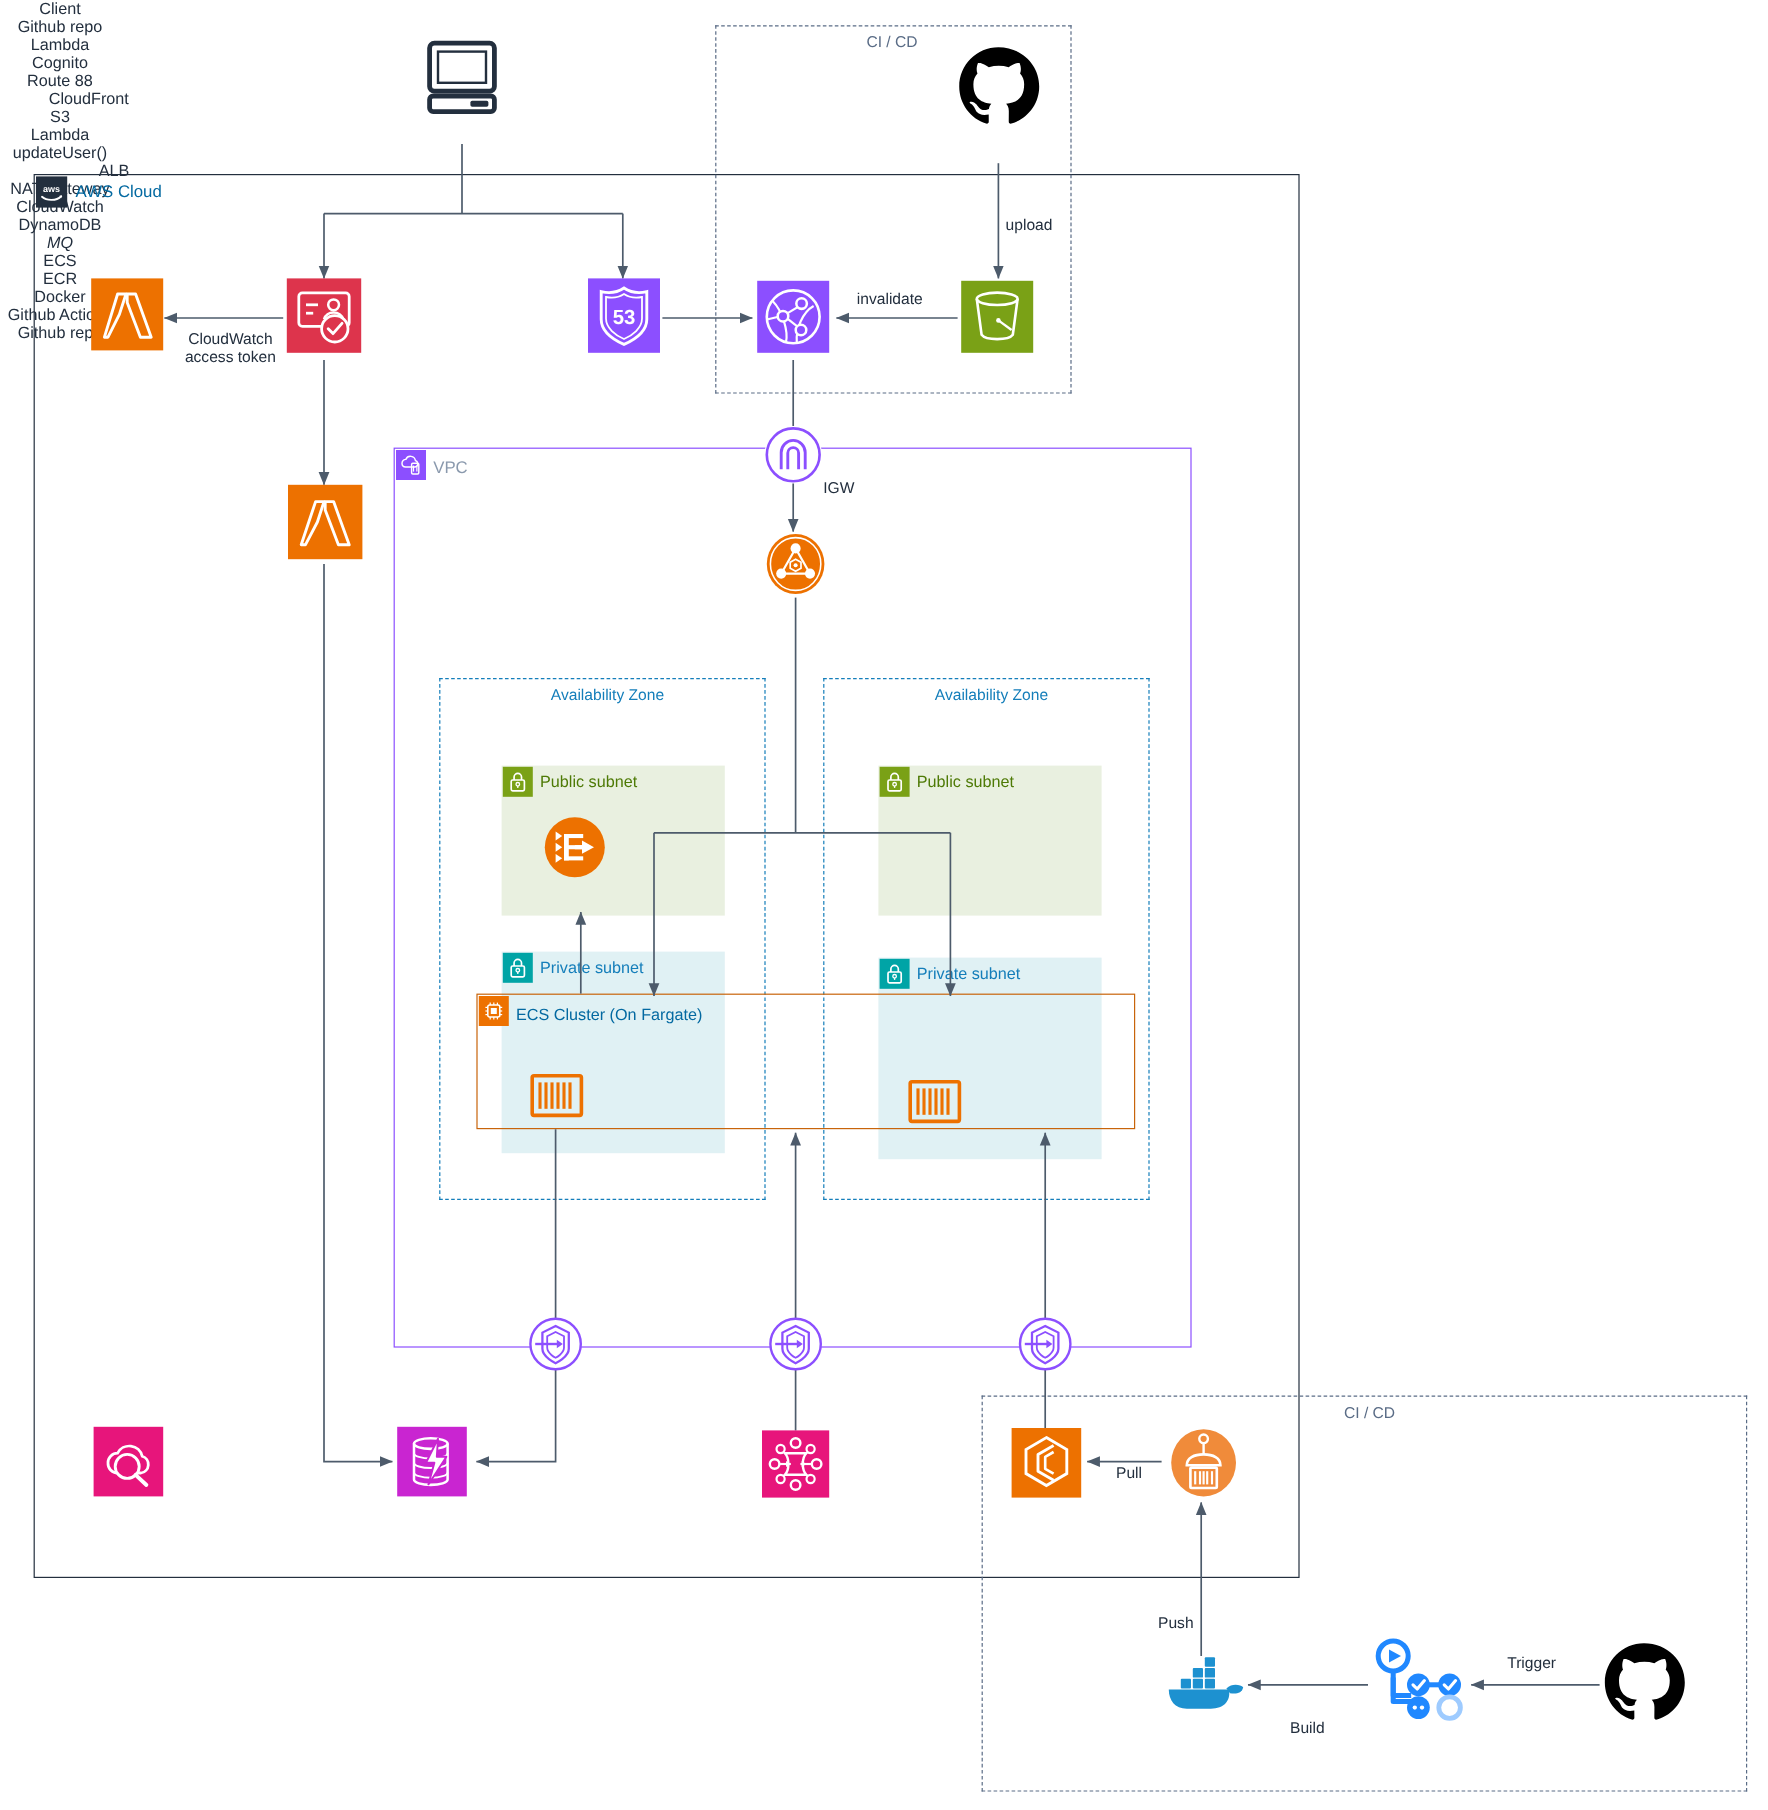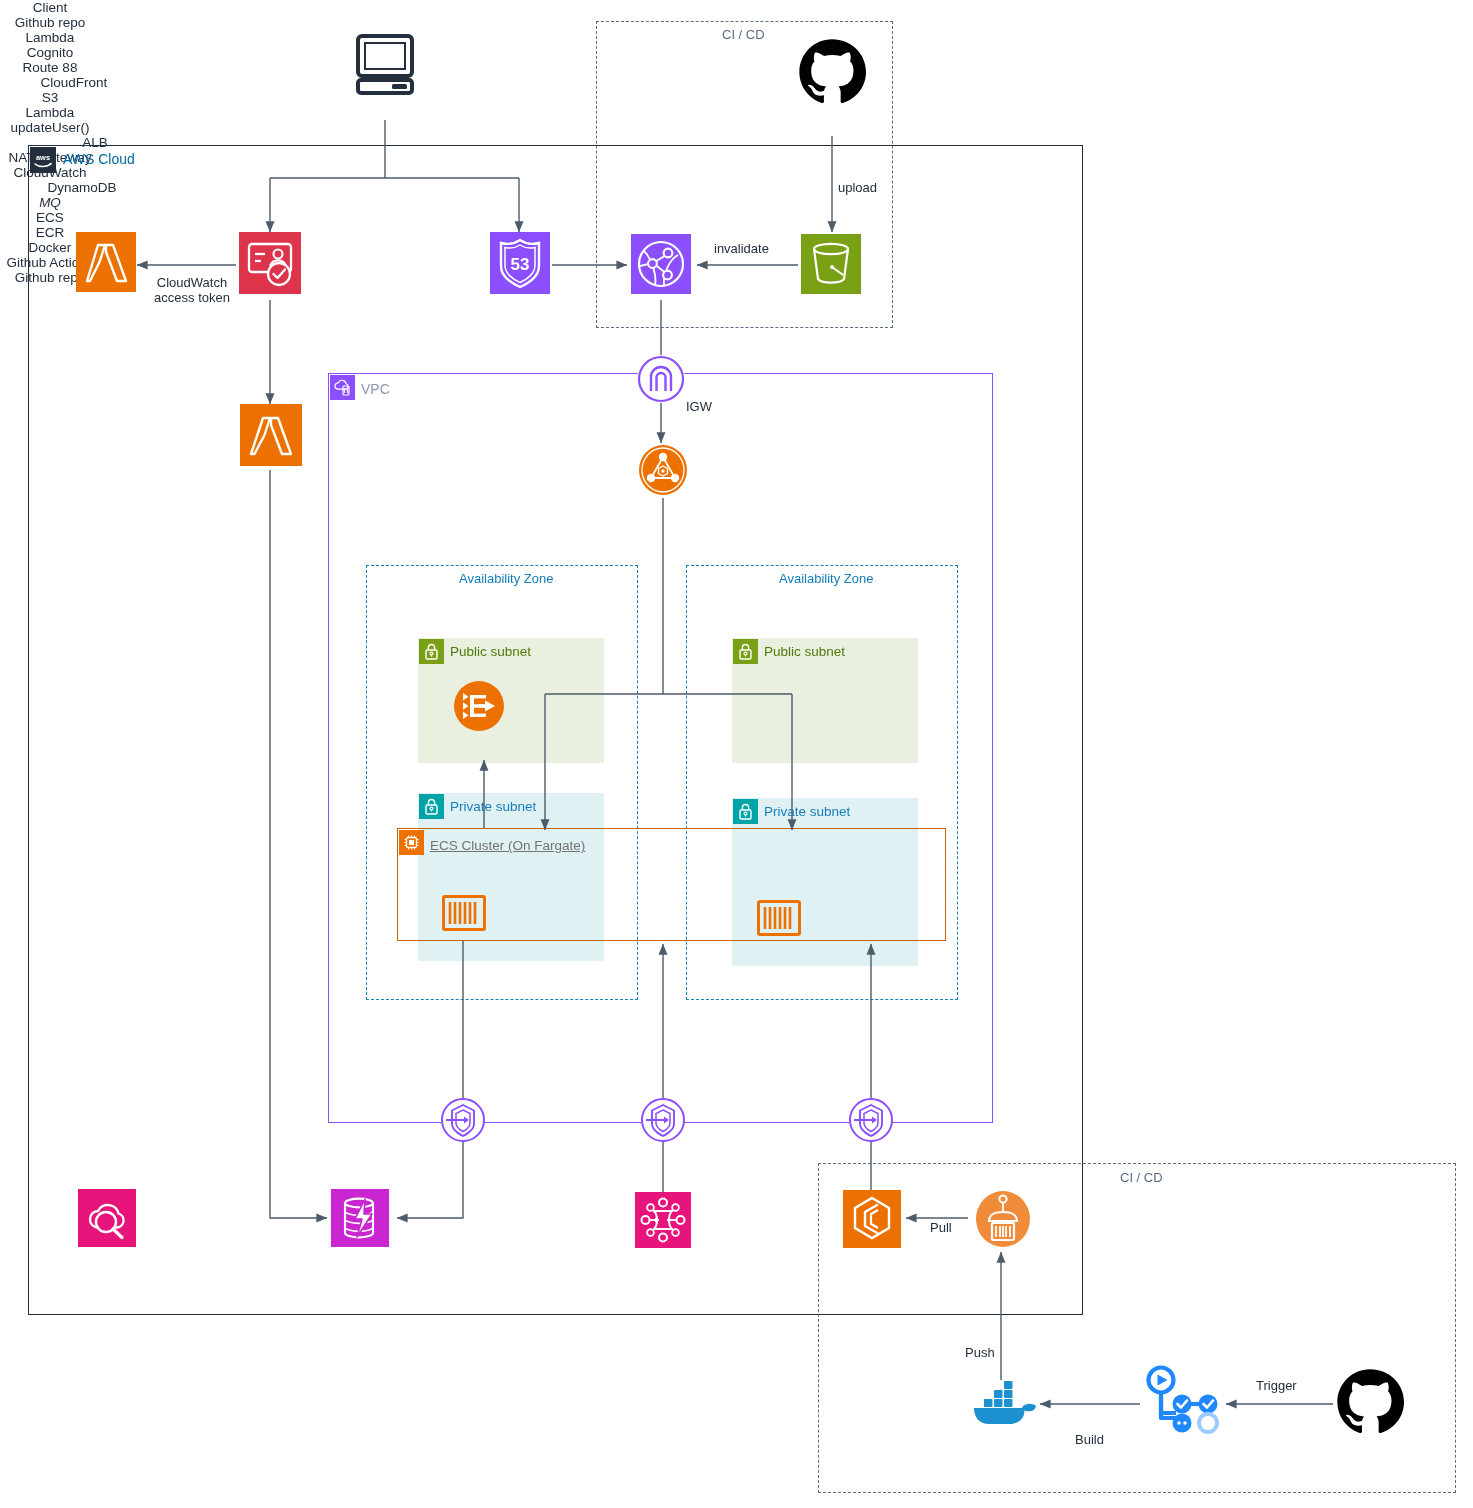--- a/index.html
+++ b/index.html
@@ -110,21 +110,21 @@
           <line x1="15.5" y1="17.5" x2="15.5" y2="19.5"></line>
         <line x1="5.5" y1="9.5" x2="7.5" y2="9.5"></line>
           <line x1="5.5" y1="12.5" x2="7.5" y2="12.5"></line>
           <line x1="5.5" y1="15.5" x2="7.5" y2="15.5"></line>
         <line x1="17.5" y1="9.5" x2="19.5" y2="9.5"></line>
           <line x1="17.5" y1="12.5" x2="19.5" y2="12.5"></line>
           <line x1="17.5" y1="15.5" x2="19.5" y2="15.5"></line>
       </g>
     </svg>
   </div>
-  <div class="grp-title" style="left:430px;top:838px;color:#737373;font-size:13.5px;text-decoration:underline;">ECS Cluster (On Fargate)</div>
+  <div class="grp-title" style="left:430px;top:838px;color:#0369a1;font-size:13.5px;">ECS Cluster (On Fargate)</div>
 
   <svg class="abs" style="left:0;top:0;width:1473px;height:1508px;pointer-events:none;">
     <defs>
       <marker id="ah" markerWidth="9" markerHeight="9" refX="7.6" refY="3.6" orient="auto">
         <path d="M0,0.4 L7.8,3.6 L0,6.8 z" fill="#4d5b6b"></path>
       </marker>
     </defs>
     <g stroke="#4d5b6b" stroke-width="1.4" fill="none">
 
       <path d="M385,120 L385,178"></path>
@@ -371,21 +371,21 @@
   <div class="sq" style="left:331px;top:1189px;width:58px;height:58px;background:#c925d1;">
     <svg width="58" height="58" viewBox="0 0 58 58">
       <ellipse cx="28" cy="14" rx="14" ry="4.4" fill="none" stroke="#fff" stroke-width="2.1"></ellipse>
       <path d="M14 14 V44 a14 4.4 0 0 0 28 0 V14" fill="none" stroke="#fff" stroke-width="2.1"></path>
       <path d="M14 22 a14 4.4 0 0 0 28 0" fill="none" stroke="#fff" stroke-width="1.6"></path>
       <path d="M14 30 a14 4.4 0 0 0 28 0" fill="none" stroke="#fff" stroke-width="1.6"></path>
       <path d="M14 38 a14 4.4 0 0 0 28 0" fill="none" stroke="#fff" stroke-width="1.6"></path>
       <path d="M34 10 L24 30 L31 30 L26 48 L41 25 L33 25 Z" fill="#fff" stroke="#c925d1" stroke-width="1.6" stroke-linejoin="round"></path>
     </svg>
   </div>
-  <div class="lbl" style="left:310px;top:1253px;width:100px;margin-left:32px;">DynamoDB</div>
+  <div class="lbl" style="left:310px;top:1253px;width:100px;">DynamoDB</div>
 
   <div class="sq" style="left:635px;top:1192px;width:56px;height:56px;background:#e7157b;">
     <svg width="56" height="56" viewBox="0 0 56 56">
       <circle cx="28" cy="10.5" r="4" fill="none" stroke="#fff" stroke-width="2"></circle>
       <circle cx="28" cy="45.5" r="4" fill="none" stroke="#fff" stroke-width="2"></circle>
       <circle cx="10.5" cy="28" r="4" fill="none" stroke="#fff" stroke-width="2"></circle>
       <circle cx="45.5" cy="28" r="4" fill="none" stroke="#fff" stroke-width="2"></circle>
       <circle cx="15.5" cy="15.5" r="3.4" fill="none" stroke="#fff" stroke-width="1.8"></circle>
       <circle cx="40.5" cy="15.5" r="3.4" fill="none" stroke="#fff" stroke-width="1.8"></circle>
       <circle cx="15.5" cy="40.5" r="3.4" fill="none" stroke="#fff" stroke-width="1.8"></circle>

